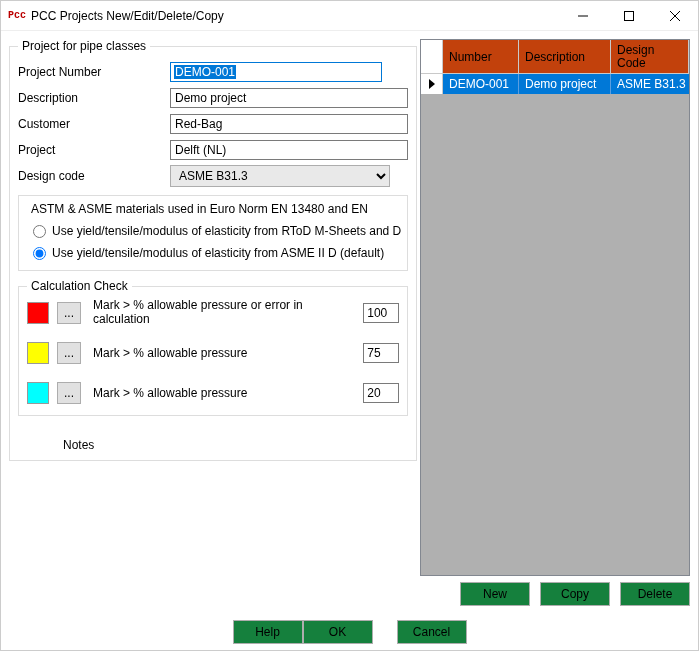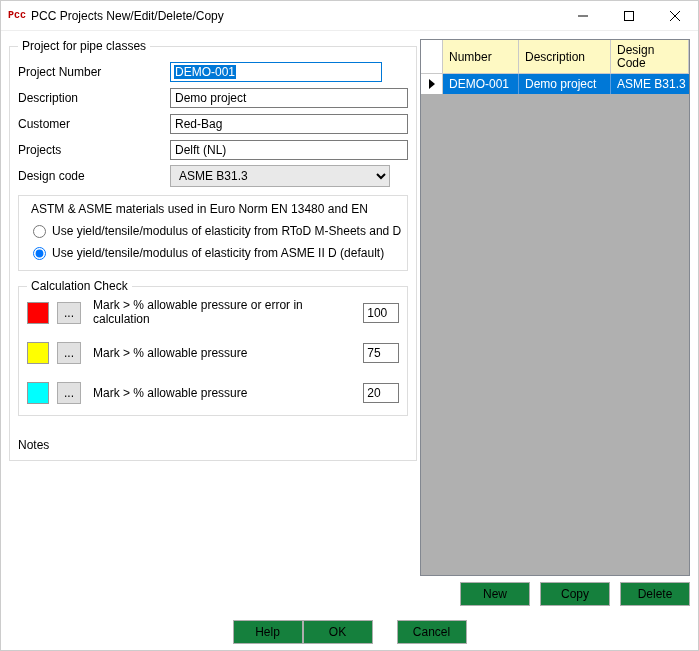--- a/index.html
+++ b/index.html
@@ -82,32 +82,32 @@
     width:24px; height:22px;
     border:1px solid #adadad;
     background:#e1e1e1;
     display:flex; align-items:center; justify-content:center;
     cursor:default;
   }
   .calc-label { flex:1; padding-left:4px; }
   .calc-val { width:36px; }
   .calc-val input { width:100%; height:20px; border:1px solid #7a7a7a; font:inherit; padding:2px 3px; }
   
-  .notes-row { display:flex; gap:4px; margin-top:20px; }
+  .notes-row { display:flex; gap:4px; margin-top:20px;margin-left:45px; }
   .notes-row textarea { flex:1; height:130px; resize:none; border:1px solid #bfbfbf; background:#fff; font:inherit; padding:3px 4px; overflow-y:scroll; }
   
   .grid-box {
     width:270px;
     border:1px solid #828790;
     background:#b0b0b0;
     display:flex;
     flex-direction:column;
     overflow:hidden;
   }
-  .grid-header { display:flex; background:#fef9c3; }
+  .grid-header { display:flex; background:#c2410c; }
   .grid-rowhead-col { width:22px; border-right:1px solid #c9c9c9; border-bottom:1px solid #c9c9c9; background:#fff;}
   .gh { border-right:1px solid #c9c9c9; border-bottom:1px solid #c9c9c9; padding:4px 6px 3px 6px; display:flex; align-items:center;}
   .gh.num { width:76px; }
   .gh.desc { width:92px; }
   .gh.code { flex:1; line-height:1.1;}
   .grid-body { flex:1; }
   .grid-row { display:flex; height:20px; align-items:stretch;}
   .grid-row.sel { background:#0078d7; color:#fff; }
   .grid-row .cell { border-right:1px solid rgba(255,255,255,0.0); padding:2px 6px; display:flex; align-items:center; overflow:hidden; white-space:nowrap;}
   .grid-row .row-head { width:22px; background:#fff; color:#000; display:flex; align-items:center; justify-content:center; border-right:1px solid #c9c9c9;}
@@ -179,21 +179,21 @@
         </div>
 
         <div class="form-row">
           <div class="form-label">Customer</div>
           <div class="form-input-wide">
             <input type="text" class="txt" value="Red-Bag" style="">
           </div>
         </div>
 
         <div class="form-row">
-          <div class="form-label">Projects</div>
+          <div class="form-label">Project</div>
           <div class="form-input-wide">
             <input type="text" class="txt" value="Delft (NL)" style="">
           </div>
         </div>
 
         <div class="form-row">
           <div class="form-label">Design code</div>
           <div class="sel-wrap">
             <select class="sel">
               <option selected="">ASME B31.3</option>

